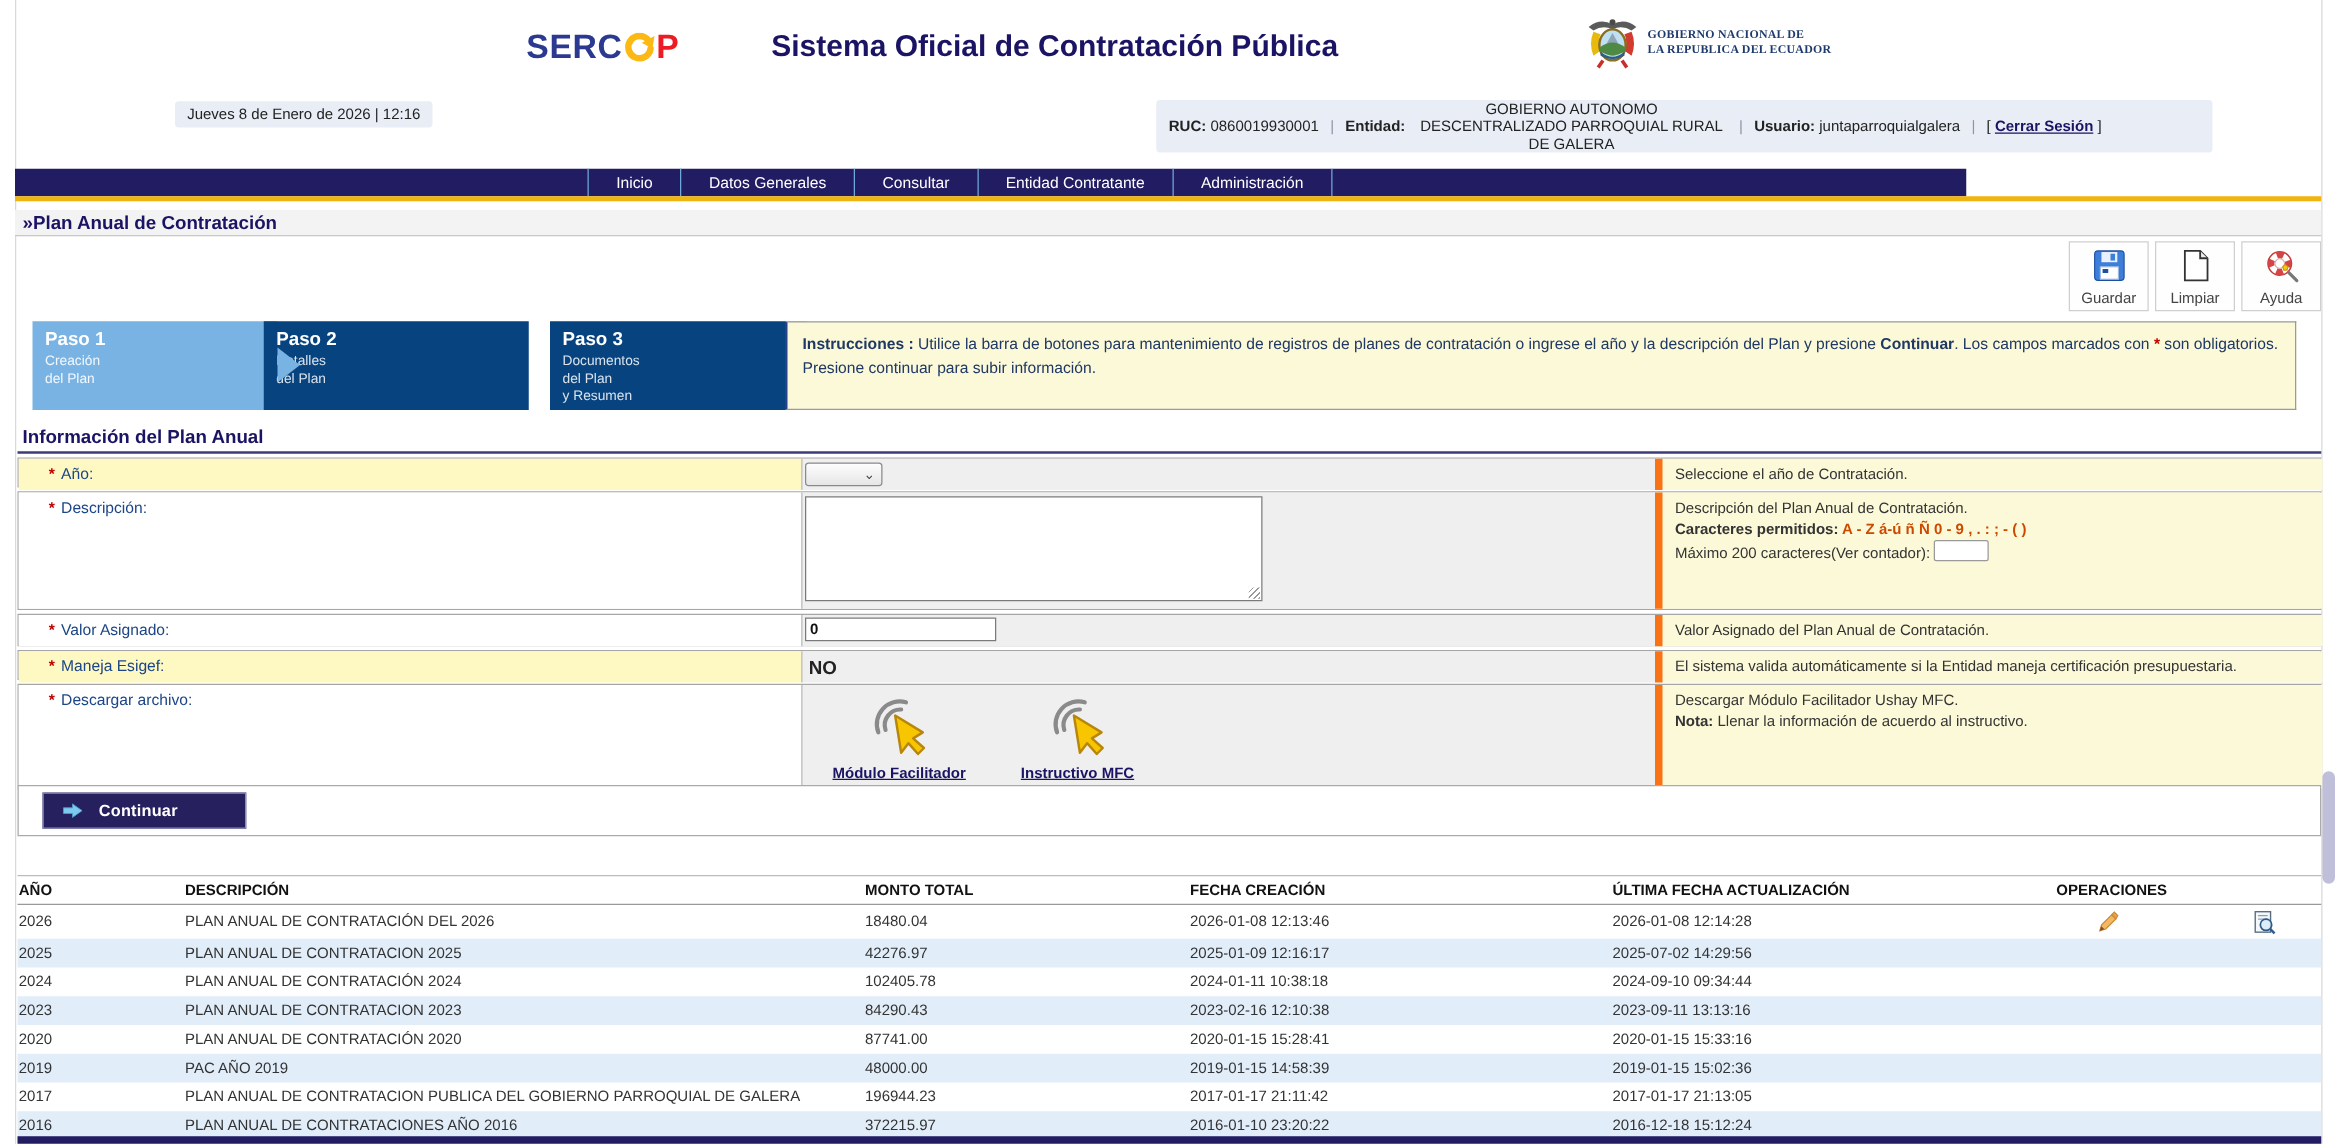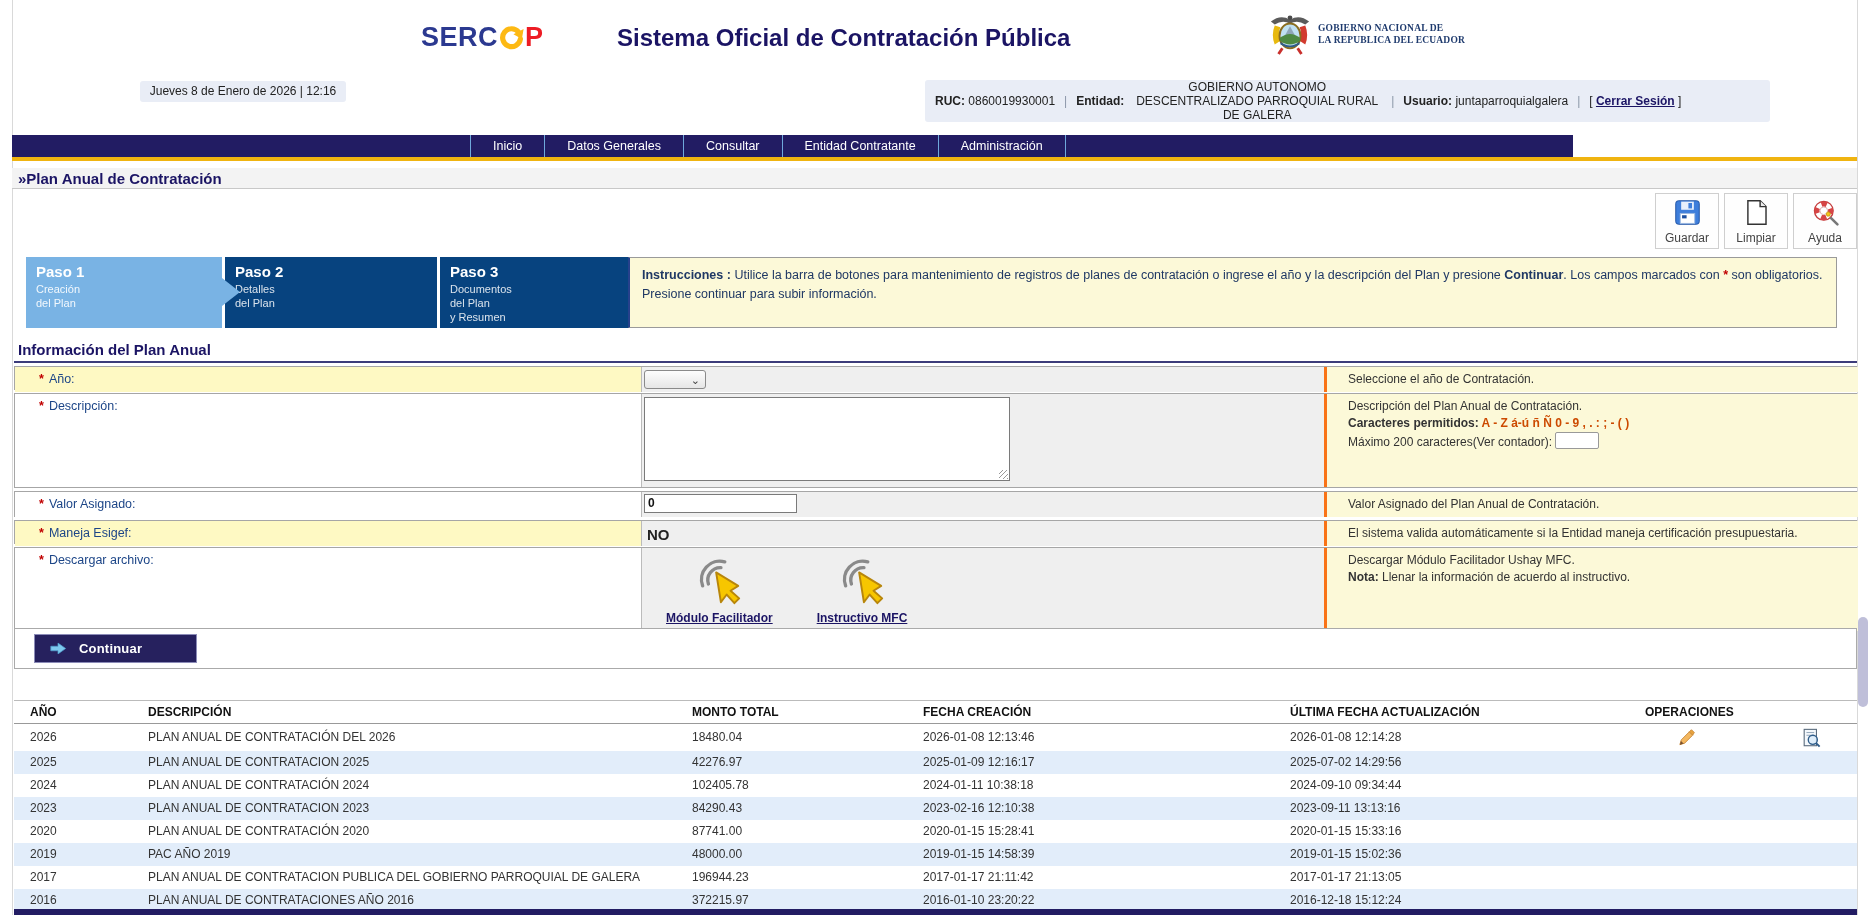--- a/index.html
+++ b/index.html
@@ -39,36 +39,36 @@
         align-items:center;justify-content:space-between;padding:4px 0 3px;box-sizing:border-box;cursor:pointer;}
   .tbtn span{font-size:12px;color:#444;}
 
   
   .paso{top:257px;height:71px;color:#fff;padding:6px 10px;box-sizing:border-box;}
   .paso .t{font-size:15px;font-weight:bold;margin-bottom:2px;}
   .paso .l{font-size:11px;line-height:14px;color:rgba(255,255,255,.85);}
   .paso1{left:26px;width:196px;background:#79B3E4;}
   .paso1 .l{color:#F2F8FD;}
   .p1arrow{left:222px;top:278px;width:0;height:0;border-left:18px solid #79B3E4;border-top:14px solid transparent;border-bottom:14px solid transparent;z-index:3;}
-  .paso2{left:225px;width:212px;background:#07437F;}
+  .paso2{left:211px;width:212px;background:#07437F;}
   .paso3{left:440px;width:205px;background:#07437F;}
   .instr{left:628px;top:257px;width:1209px;height:71px;box-sizing:border-box;background:#FCF9D8;
          border:1px solid #9A9A9A;border-left:2px solid #26418C;padding:8px 12px;font-size:12.5px;line-height:19px;color:#1F3864;}
   .instr b{font-weight:bold;}
   .instr .red{color:#C00000;font-weight:bold;}
 
   
   .formwrap{left:14px;top:340px;width:1843px;}
   .ftitle{font-size:15px;font-weight:bold;color:#1B1464;padding:1px 4px 3px;border-bottom:2px solid #3C3C7A;}
   .frow{display:grid;grid-template-columns:626px 683px 534px;border:1px solid #A6A6A6;margin-top:3px;box-sizing:border-box;}
   .fc-label{padding:5px 6px 2px 24px;font-size:12.5px;color:#1C4587;background:#fff;}
   .fc-label.shade{background:#fef9c3;}
   .ast{color:#C00000;font-weight:bold;margin-right:5px;}
   .fc-val{background:#EFEFEF;border-left:1px solid #BBB;padding:2px 0 2px 2px;position:relative;}
-  .fc-help{background:#FCF9D8;border-left:3px solid #f97316;padding:4px 21px;font-size:12px;line-height:17px;color:#333;}
+  .fc-help{background:#FCF9D8;border-left:6px solid #f97316;padding:4px 10px;font-size:12px;line-height:17px;color:#333;}
   .fc-help .chars{color:#CC4A00;font-weight:bold;}
   .counter{width:42px;height:15px;border:1px solid #999;border-radius:2px;background:#fff;display:inline-block;vertical-align:-3px;}
   .yearselect{width:62px;height:19px;margin-top:1px;background:linear-gradient(#FDFDFD,#E6E6E6);border:1px solid #8A8A8A;
               border-radius:3px;display:flex;align-items:center;justify-content:flex-end;padding-right:5px;box-sizing:border-box;cursor:pointer;}
   .chev{font-size:11px;color:#444;line-height:10px;}
   .ta{width:364px;height:82px;background:#fff;border:1px solid #7A7A7A;margin-top:1px;position:relative;}
   .ta .grip{position:absolute;right:1px;bottom:1px;width:9px;height:9px;
             background:repeating-linear-gradient(315deg,#999 0 1px,transparent 1px 3.2px);}
   .vinput{width:148px;height:17px;background:#fff;border:1px solid #7A7A7A;font-size:12px;font-weight:bold;color:#111;
           padding-left:3px;line-height:17px;}
@@ -83,22 +83,22 @@
             display:flex;align-items:center;gap:12px;padding-left:14px;box-sizing:border-box;cursor:pointer;
             color:#fff;font-size:13px;font-weight:bold;letter-spacing:.2px;}
 
   
   .tablewrap{left:14px;top:700px;width:1843px;border-top:1px solid #BBB;}
   .trow{display:grid;grid-template-columns:126px 545px 230px 368px 355px 219px;height:23px;line-height:23px;font-size:12px;color:#333;}
   .trow.head{height:22px;line-height:22px;font-weight:bold;color:#111;border-bottom:1px solid #999;}
   .trow.tall{height:27px;line-height:27px;}
   .trow.alt{background:#E2EDFA;}
   .trow>div{overflow:hidden;white-space:nowrap;}
-  .c-year{padding-left:16px;} .c-desc{padding-left:8px;} .c-amt{padding-left:7px;}
-  .c-cre{padding-left:8px;} .c-upd{padding-left:7px;} .c-ops{padding-left:7px;display:flex;align-items:center;gap:105px;}
+  .c-year{padding-left:1px;} .c-desc{padding-left:8px;} .c-amt{padding-left:7px;}
+  .c-cre{padding-left:8px;margin-left:29px;} .c-upd{padding-left:7px;} .c-ops{padding-left:7px;display:flex;align-items:center;gap:105px;}
   .c-ops span{display:flex;margin-left:32px;cursor:pointer;}
   .c-ops span+span{margin-left:0;}
 
   .bottombar{left:14px;top:909px;width:1843px;height:6px;background:#221C63;}
   .scrollthumb{left:1858px;top:617px;width:10px;height:90px;background:rgba(114,114,170,.45);border-radius:5px;cursor:pointer;}
 </style>
 </head>
 <body>
 
 <div class="vline" style="left:12px;"></div>

